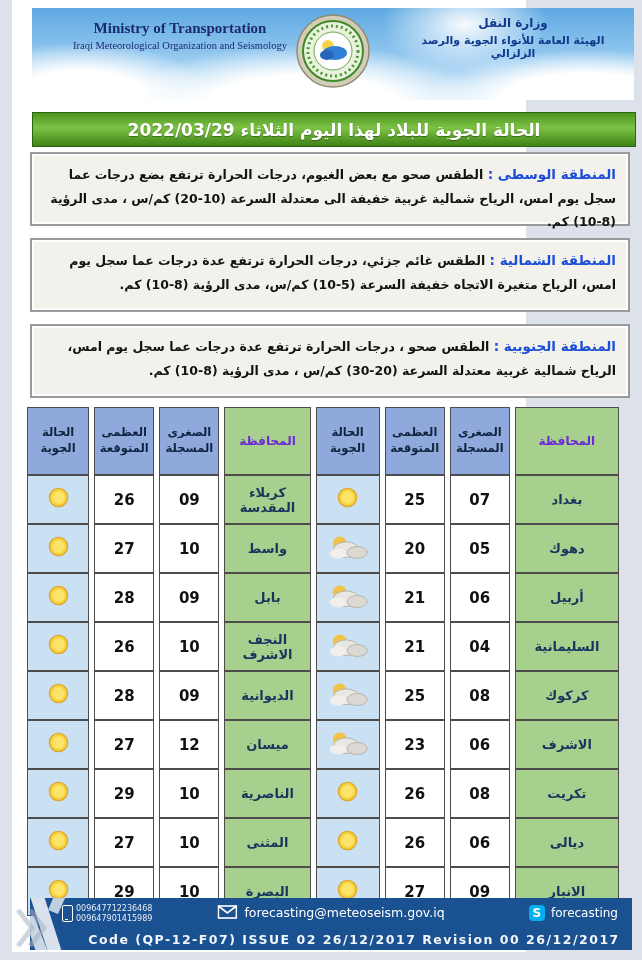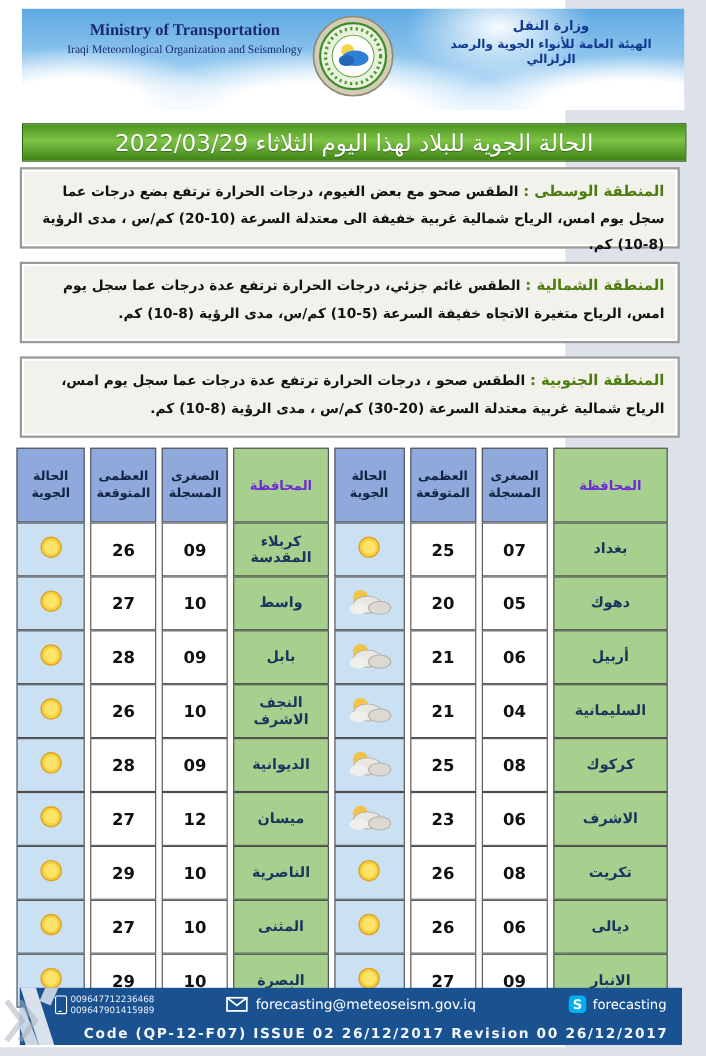--- a/index.html
+++ b/index.html
@@ -1,21 +1,21 @@
 <!DOCTYPE html>
 <html lang="ar"><head>
 <meta charset="utf-8">
 <style>
   html,body{margin:0;padding:0;}
   body{
     width:642px;height:960px;position:relative;overflow:hidden;
     background:#dde2ea;
     font-family:"DejaVu Sans",sans-serif;
   }
-  .page{position:absolute;left:0;top:0;width:514px;height:952px;background:#ffffff;}
+  .page{position:absolute;left:12px;top:0;width:514px;height:952px;background:#ffffff;}
 
   
   .banner{
     position:absolute;left:20px;top:8px;width:602px;height:92px;
     background:
       radial-gradient(ellipse 120px 70px at 72% 18%, rgba(255,255,255,.95), rgba(255,255,255,0) 70%),
       radial-gradient(ellipse 180px 70px at 8% 95%, #ffffff 35%, rgba(255,255,255,0) 75%),
       radial-gradient(ellipse 240px 80px at 45% 108%, #ffffff 40%, rgba(255,255,255,0) 78%),
       radial-gradient(ellipse 220px 70px at 92% 100%, #ffffff 38%, rgba(255,255,255,0) 72%),
       linear-gradient(180deg,#5ea9e2 0%,#8ec5ee 48%,#cfe9fb 100%);
@@ -29,36 +29,36 @@
   .ar-1{font-size:12px;font-weight:bold;}
   .ar-2{font-size:11px;font-weight:bold;margin-top:4px;}
   .ar-3{font-size:14px;font-weight:bold;margin-top:4px;}
   .logo{position:absolute;left:50%;top:5px;transform:translateX(-50%);}
 
   
   .titlebar{
     position:absolute;left:20px;top:112px;width:602px;height:33px;
     background:linear-gradient(180deg,#4c9420 0%,#7cc244 45%,#3f8317 100%);
     border:1px solid #2e6410;
-    color:#ffffff;font-weight:normal;font-size:21px;
+    color:#ffffff;font-weight:bold;font-size:17px;
     display:flex;align-items:center;justify-content:center;direction:rtl;
     text-shadow:0 1px 1px rgba(0,0,0,.35);
   }
 
   
   .region{
     position:absolute;left:18px;width:600px;height:74px;
     background:#f3f1eb;
     border:2px solid #9a9a9a;
     box-shadow:inset 0 0 0 2px #ffffff;
     direction:rtl;text-align:right;
     padding:8px 12px 0 12px;box-sizing:border-box;
     font-size:12.5px;font-weight:bold;color:#121212;line-height:1.85;
   }
-  .region .lbl{color:#4d7c0f;font-size:13.5px;}
+  .region .lbl{color:#1d4ed8;font-size:13.5px;}
   .r1{top:152px}.r2{top:238px}.r3{top:324px}
 
   
   table.wx{
     position:absolute;left:10px;top:407px;width:602px;
     border-collapse:separate;border-spacing:5px 0;
     direction:rtl;table-layout:fixed;
   }
   table.wx td,table.wx th{
     border:1px solid #4d4d4d;text-align:center;vertical-align:middle;
@@ -72,21 +72,21 @@
 
   
   .footer{
     position:absolute;left:18px;top:898px;width:602px;height:52px;
     background:#1a5191;color:#ffffff;overflow:hidden;
   }
   .f-row{position:absolute;left:0;top:5px;width:100%;height:26px;}
   .phones{position:absolute;left:46px;top:1px;font-size:8px;line-height:1.3;color:#e8eef6;}
   .phone-icon{position:absolute;left:32px;top:2px;width:9px;height:15px;border:1.5px solid #fff;border-radius:2px;background:#1a5191;}
   .phone-icon::after{content:"";position:absolute;left:2px;bottom:1px;width:3px;height:1.5px;background:#fff;}
-  .email-wrap{position:absolute;left:50%;top:2px;transform:translateX(-50%);display:flex;align-items:flex-end;gap:7px;font-size:12.5px;}
+  .email-wrap{position:absolute;left:50%;top:2px;transform:translateX(-50%);display:flex;align-items:flex-start;gap:7px;font-size:12.5px;}
   .skype-wrap{position:absolute;right:14px;top:2px;display:flex;align-items:center;gap:6px;font-size:12px;}
   .skype-badge{width:16px;height:16px;border-radius:4px;background:#00aff0;color:#fff;font-size:12px;font-weight:bold;
     display:flex;align-items:center;justify-content:center;line-height:1;}
   .codeline{
     position:absolute;left:0;bottom:3px;width:100%;text-align:center;
     font-size:12.5px;font-weight:bold;letter-spacing:1.5px;color:#f2f6fb;white-space:nowrap;padding-left:23px;
   }
   .watermark{position:absolute;left:-6px;top:-4px;opacity:.9;}
   .corner-mark{position:absolute;left:2px;bottom:4px;opacity:.55;}
 </style>

